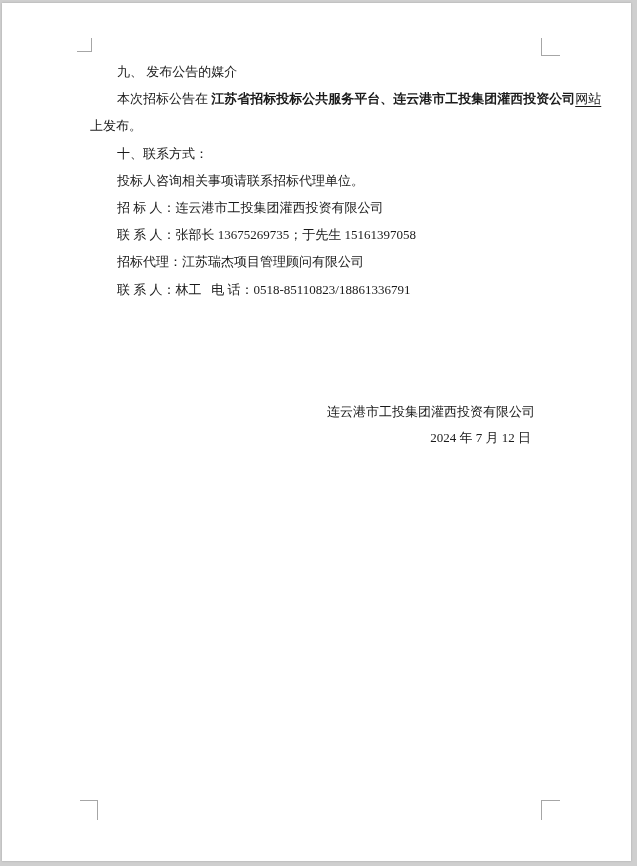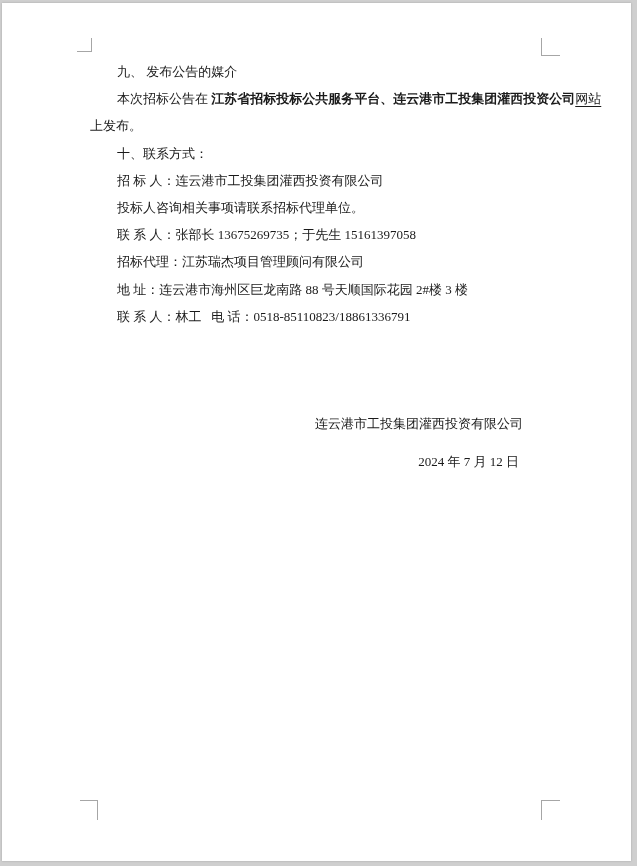--- a/index.html
+++ b/index.html
@@ -50,21 +50,21 @@
   }
   .signature {
     position: absolute;
     top: 396px;
     right: 96px;
     text-align: right;
     color: #1a1a1a;
     font-size: 13px;
   }
   .signature p {
-    margin: 12px;
+    margin: 0;
     height: 26px;
     line-height: 26px;
     white-space: pre;
   }
   .signature .date-line { padding-right: 4px; }
 </style>
 </head>
 <body>
 
 <div class="page">
@@ -77,29 +77,28 @@
   <div class="content">
 
     <p class="indent">九、 发布公告的媒介</p>
 
     <p class="indent"><span>本次招标公告在 </span><span class="media-names">江苏省招标投标公共服务平台、连云港市工投集团灌西投资公司</span><span class="website-word">网站</span></p>
 
     <p>上发布。</p>
 
     <p class="indent">十、联系方式：</p>
 
+    <p class="indent">投标人咨询相关事项请联系招标代理单位。</p>
+
     <p class="indent">招 标 人：连云港市工投集团灌西投资有限公司</p>
-
-    <p class="indent">投标人咨询相关事项请联系招标代理单位。</p>
 
     <p class="indent">联 系 人：张部长 13675269735；于先生 15161397058</p>
 
     <p class="indent">招标代理：江苏瑞杰项目管理顾问有限公司</p>
 
-    <p class="indent">地 址：连云港市海州区巨龙南路 88 号天顺国际花园 2#楼 3 楼</p>
 
     <p class="indent">联 系 人：林工   电 话：0518-85110823/18861336791</p>
   </div>
 
   <div class="signature">
     <p>连云港市工投集团灌西投资有限公司</p>
     <p class="date-line">2024 年 7 月 12 日</p>
   </div>
 
 </div>

